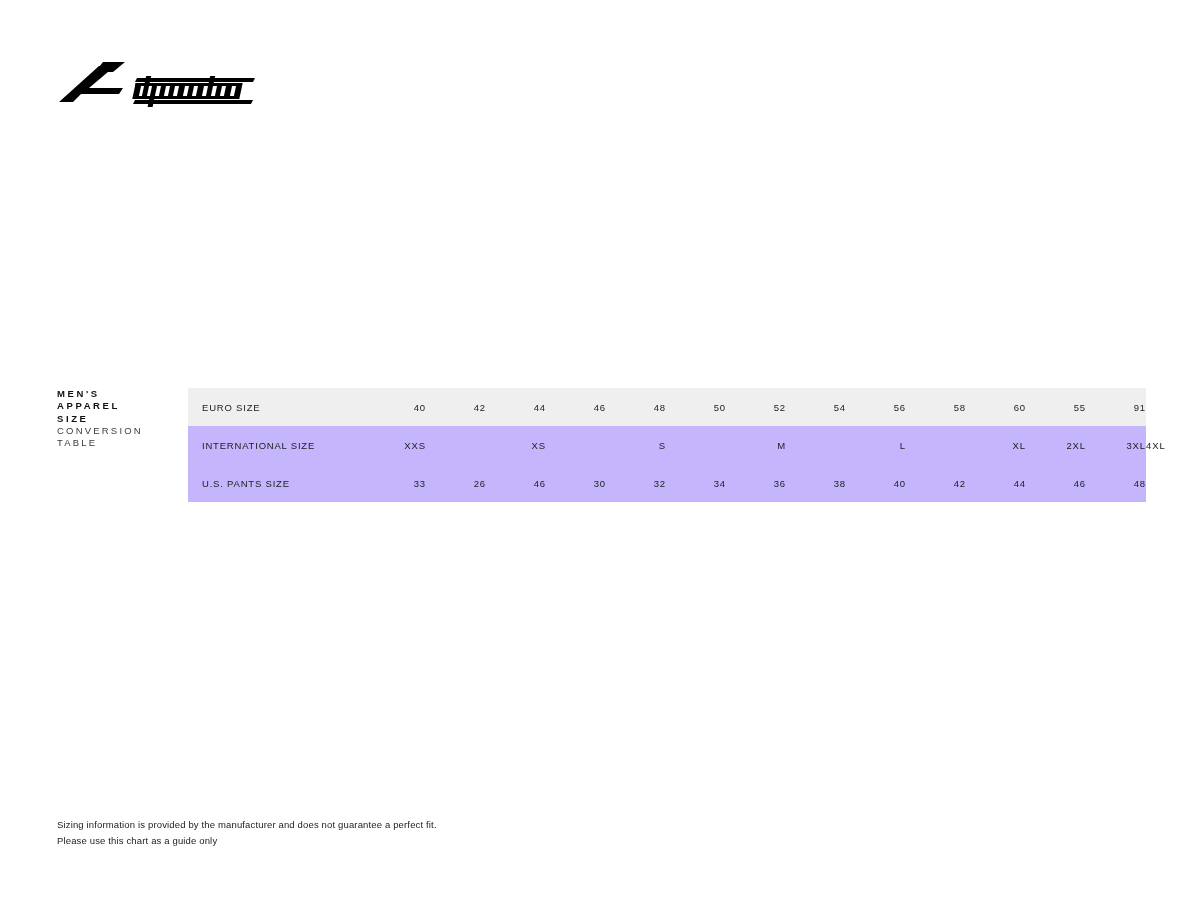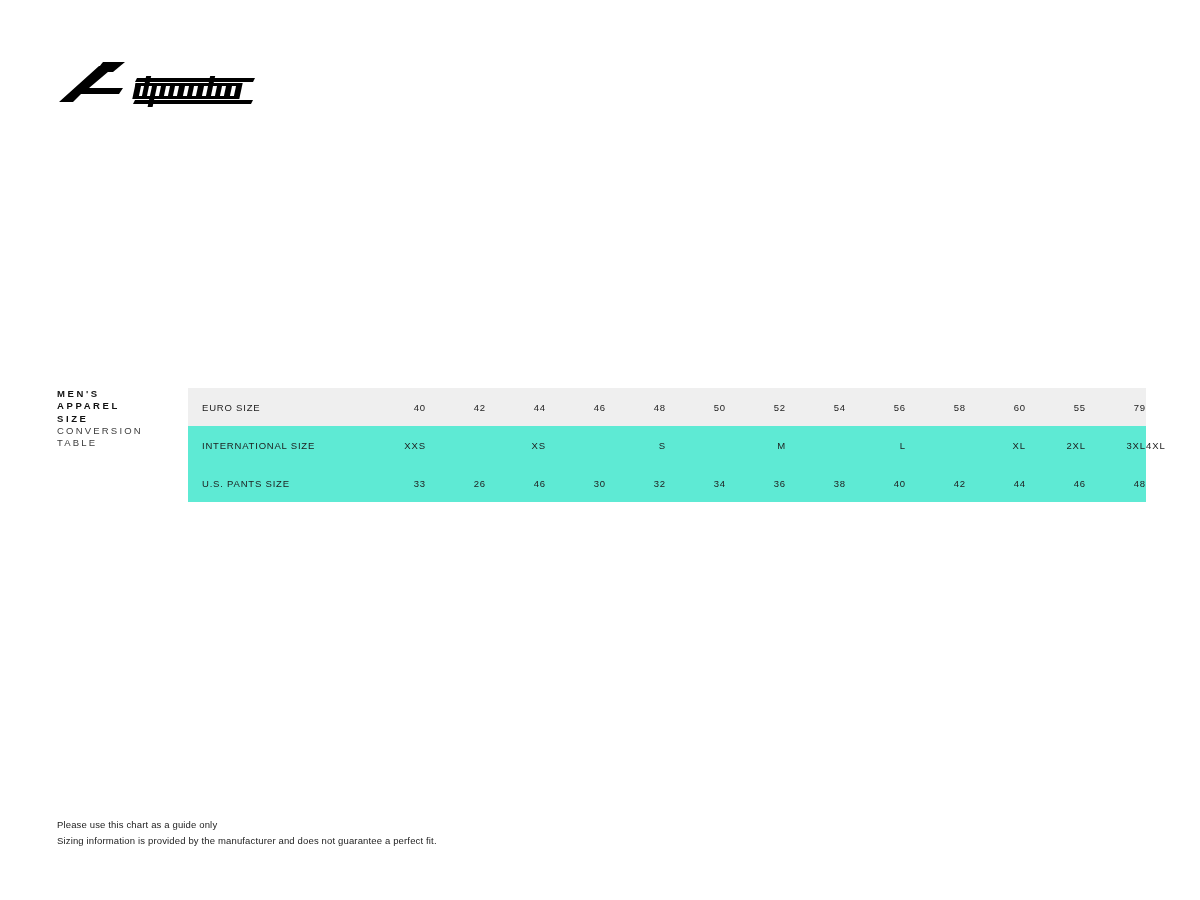--- a/index.html
+++ b/index.html
@@ -70,21 +70,21 @@
     vertical-align: middle;
     padding: 0;
     white-space: nowrap;
   }
   table.size-table td.rowlabel {
     text-align: left;
     padding-left: 14px;
     letter-spacing: 0.8px;
   }
   tr.shaded td { background: #efefef; }
-  tr.plain td { background: #5eead4; }
+  tr.plain td { background: #c4b5fd; }
 
   
   .footnote {
     position: absolute;
     left: 57px;
     top: 817px;
     font-size: 9.5px;
     line-height: 1.65;
     color: #1c1c1c;
     letter-spacing: 0.15px;
@@ -158,21 +158,21 @@
         <td>44</td>
         <td>46</td>
         <td>48</td>
         <td>50</td>
         <td>52</td>
         <td>54</td>
         <td>56</td>
         <td>58</td>
         <td>60</td>
         <td>55</td>
-        <td>79</td>
+        <td>91</td>
       </tr>
 
       <tr class="plain">
         <td class="rowlabel">INTERNATIONAL SIZE</td>
         <td>XXS</td>
         <td></td>
         <td>XS</td>
         <td></td>
         <td>S</td>
         <td></td>
@@ -201,15 +201,15 @@
         <td>42</td>
         <td>44</td>
         <td>46</td>
         <td>48</td>
       </tr>
     </tbody>
   </table>
 </div>
 
 <div class="footnote">
+  <div>Sizing information is provided by the manufacturer and does not guarantee a perfect fit.</div>
   <div>Please use this chart as a guide only</div>
-  <div>Sizing information is provided by the manufacturer and does not guarantee a perfect fit.</div>
 </div>
 
 </body></html>

